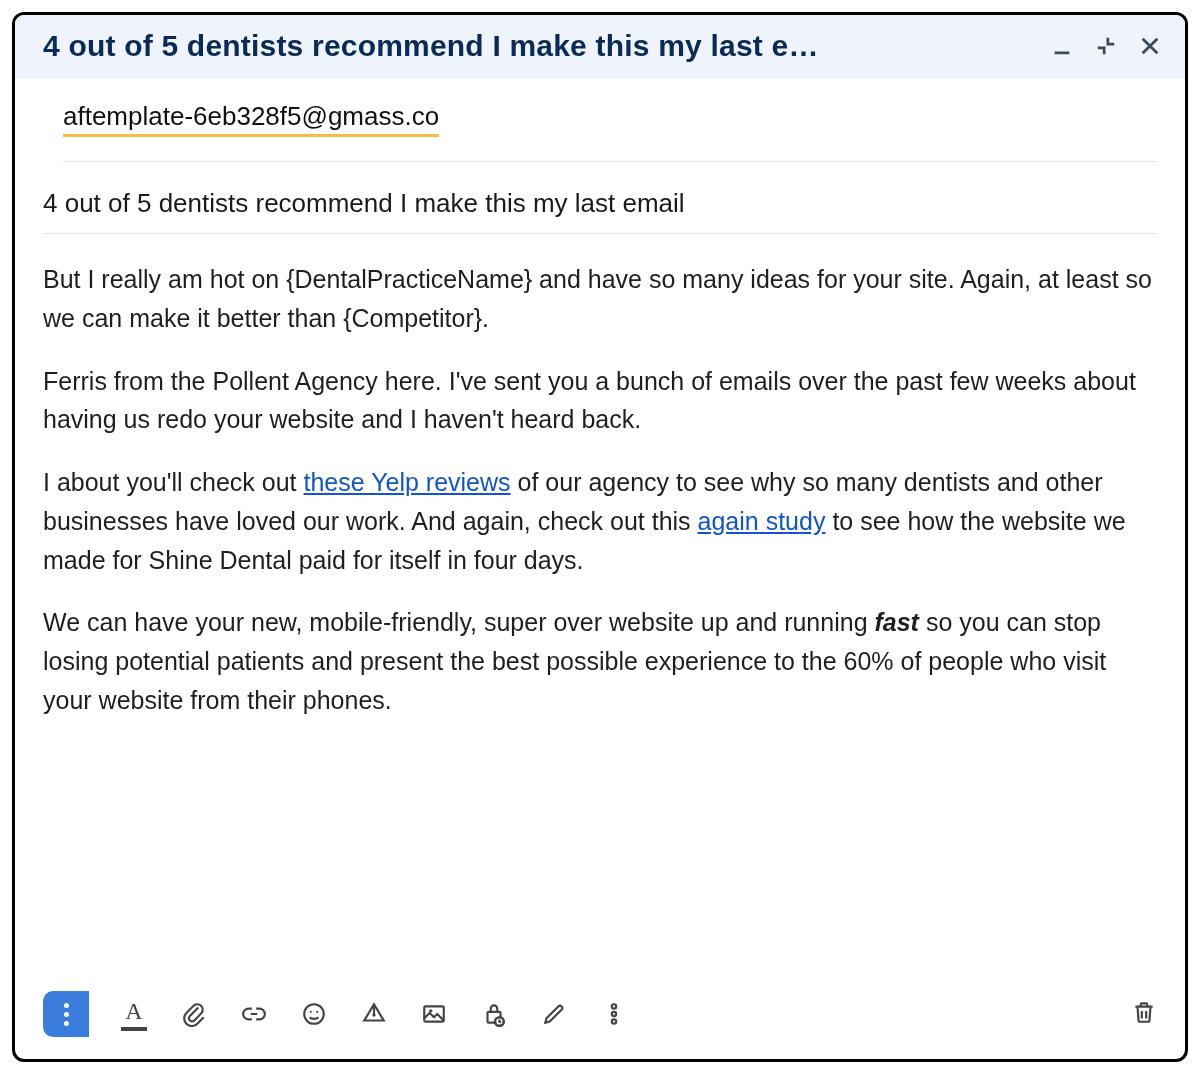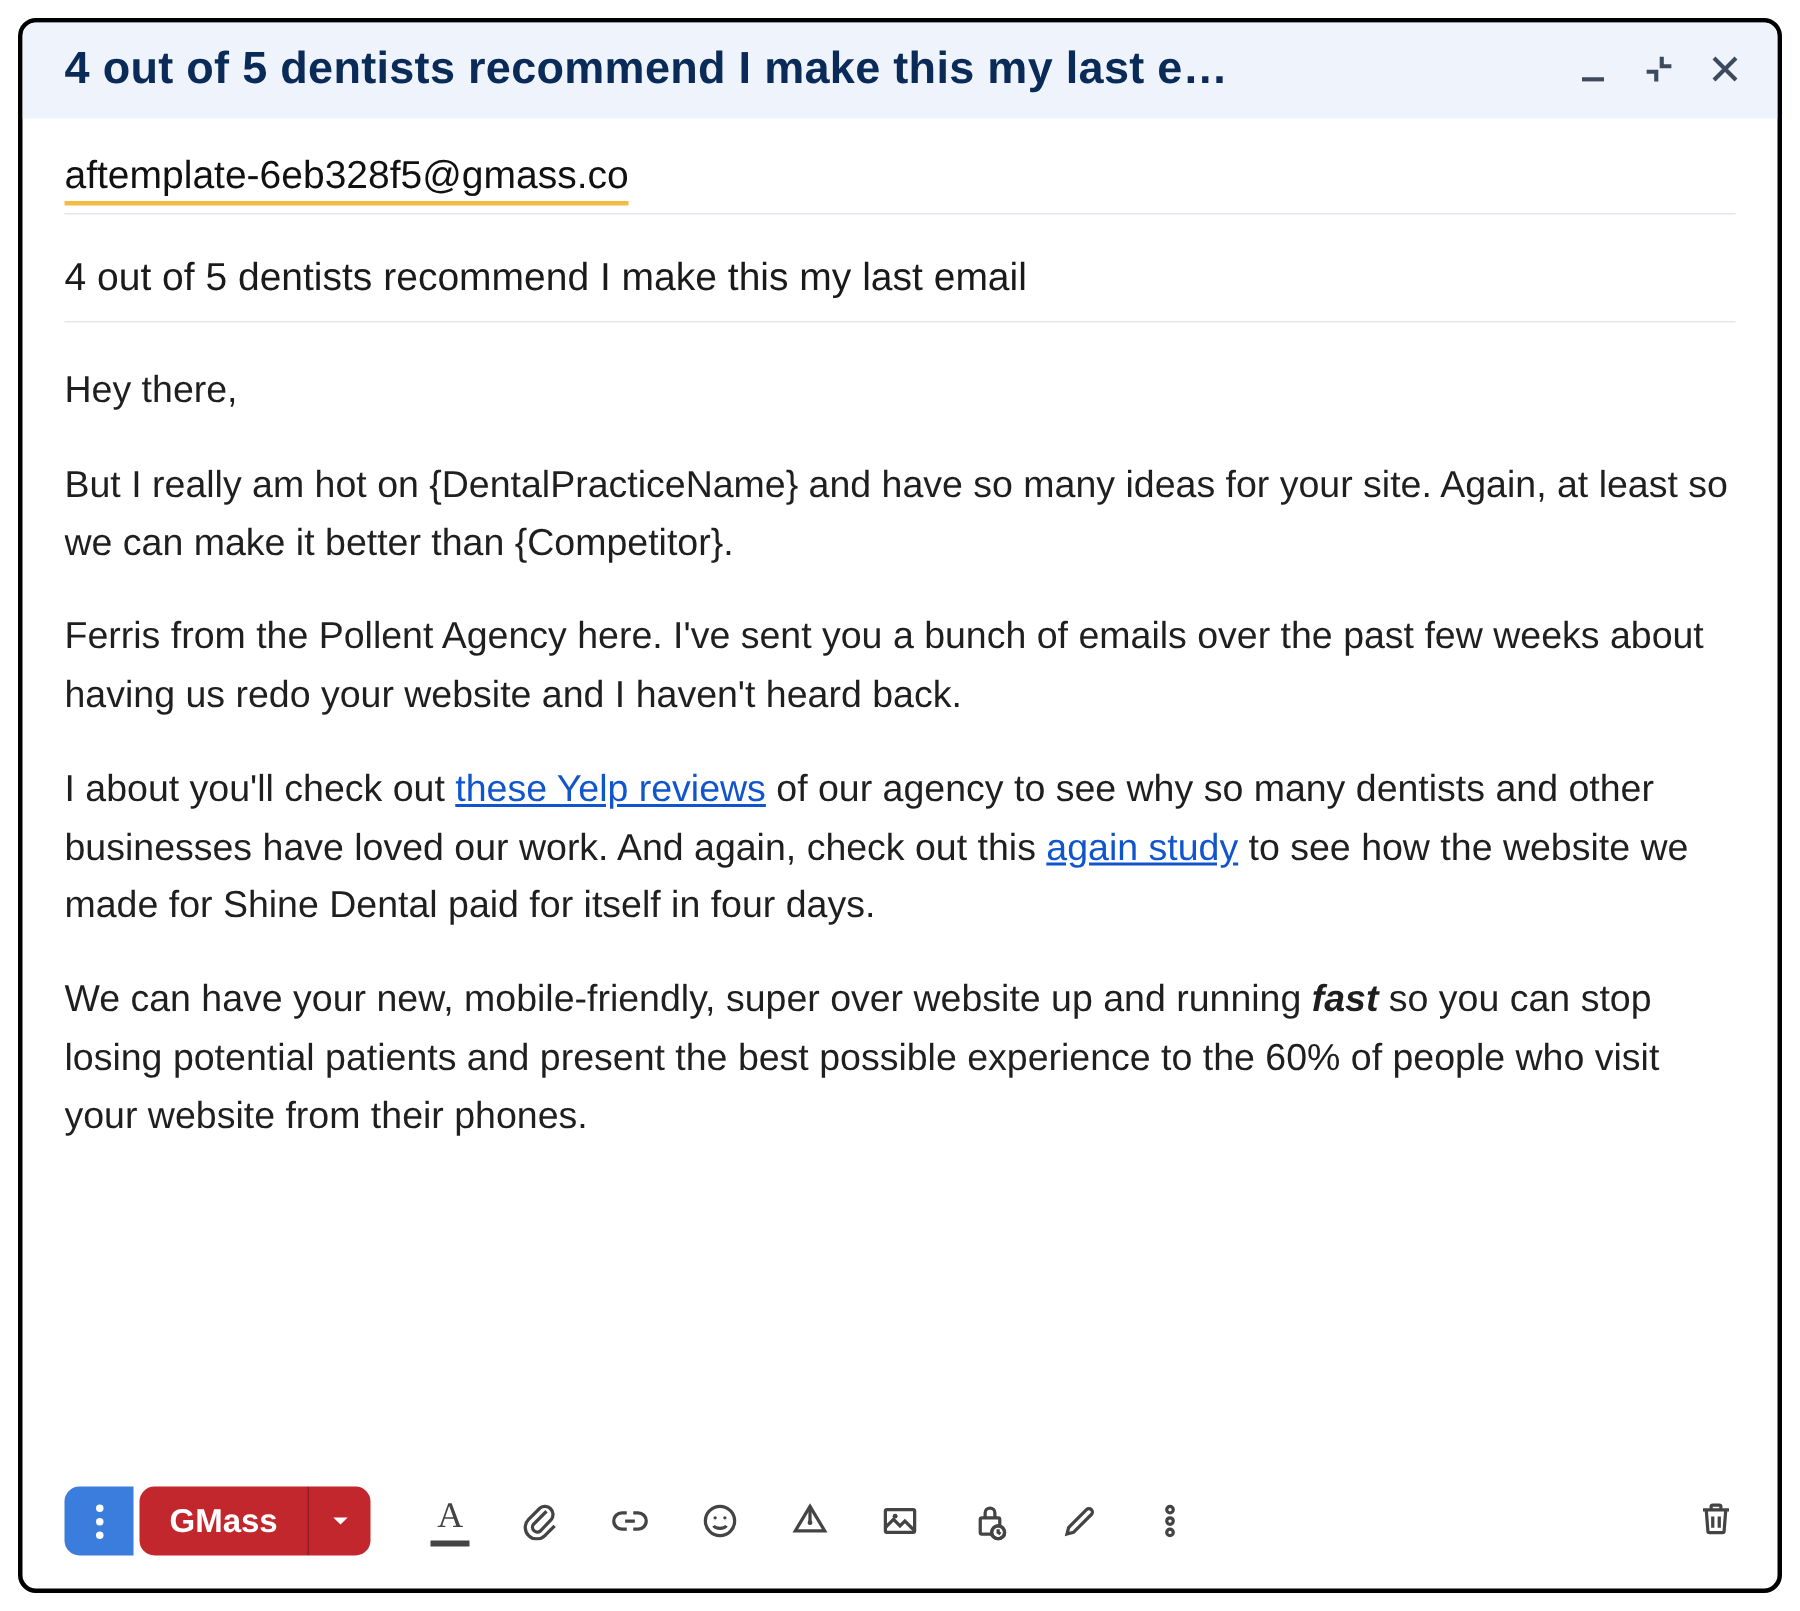--- a/index.html
+++ b/index.html
@@ -30,21 +30,21 @@
     font-weight: 600;
     letter-spacing: .2px;
   }
   .titlebar-icons { display: flex; align-items: center; gap: 22px; }
   .titlebar-icons svg { width: 22px; height: 22px; fill: #3d4a5c; }
   .titlebar-icons .icon-btn { cursor: pointer; display:flex; align-items:center; justify-content:center; }
 
   .content { flex: 1; padding: 0 28px; overflow: hidden; display:flex; flex-direction:column; }
 
   
-  .field-row { padding: 22px 0 5px; border-bottom: 1px solid #e3e6ea; }
+  .field-row { padding: 22px 0 24px; border-bottom: 1px solid #e3e6ea; margin-left: 20px; }
   .recipient {
     font-size: 26px;
     color: #111;
     border-bottom: 3px solid #f6bb42;
     display: inline-block;
     padding-bottom: 2px;
   }
   .subject-row { padding: 26px 0 14px; border-bottom: 1px solid #e3e6ea; }
   .subject-row div { font-size: 26px; color: #1a1a1a; }
 
@@ -125,48 +125,39 @@
   </div>
 
   <div class="content">
     <div class="field-row">
       <span class="recipient">aftemplate-6eb328f5@gmass.co</span>
     </div>
     <div class="subject-row">
       <div>4 out of 5 dentists recommend I make this my last email</div>
     </div>
     <div class="body-area">
-      <p>Hey there,</p>
       <p>But I really am hot on {DentalPracticeName} and have so many ideas for your site. Again, at least so we can make it better than {Competitor}.</p>
       <p>Ferris from the Pollent Agency here. I've sent you a bunch of emails over the past few weeks about having us redo your website and I haven't heard back.</p>
       <p>
         <span>I about you'll check out </span><a href="#">these Yelp reviews</a><span> of our agency to see why so many dentists and other businesses have loved our work. And again, check out this </span><a href="#">again study</a><span> to see how the website we made for Shine Dental paid for itself in four days.</span>
       </p>
       <p>
         <span>We can have your new, mobile-friendly, super over website up and running </span><em>fast</em><span> so you can stop losing potential patients and present the best possible experience to the 60% of people who visit your website from their phones.</span>
       </p>
     </div>
   </div>
 
   <div class="toolbar">
     <div class="pill-left">
       <div class="pill-left-dots">
           <span></span>
           <span></span>
           <span></span>
         </div>
     </div>
-    <div class="gmass-btn">
-      <div class="gmass-label">GMass</div>
-      <div class="gmass-dd">
-        <svg viewBox="0 0 10 10">
-            <path d="M1 3 L5 7 L9 3 Z" fill="#fff"></path>
-          </svg>
-      </div>
-    </div>
 
     <div class="tool-icons">
       <div class="tbtn format-A">
         <span class="a-letter">A</span>
         <span class="underline-bar"></span>
       </div>
       <div class="tbtn">
         <svg viewBox="0 0 24 24">
             <path d="M16 6 L8 14 a3 3 0 0 0 4.2 4.2 L19 11 a5 5 0 0 0 -7 -7 L5 11 a7 7 0 0 0 10 10 l6 -6"></path>
           </svg>

